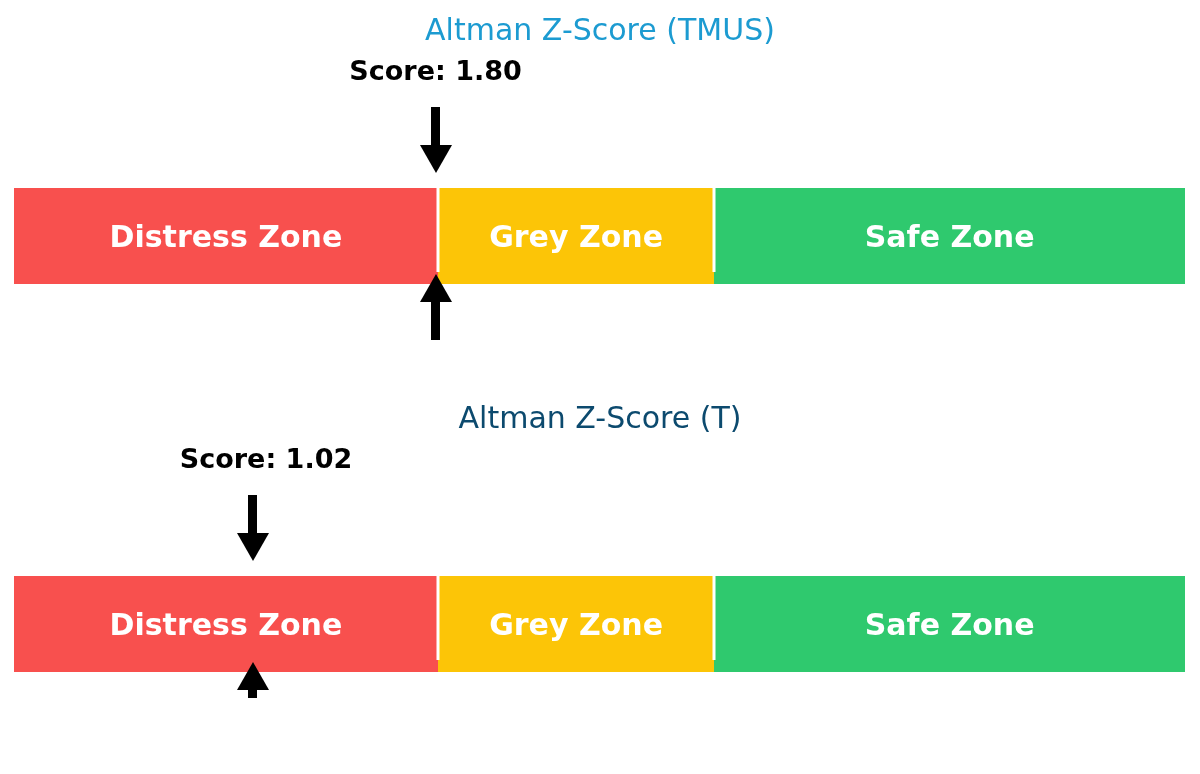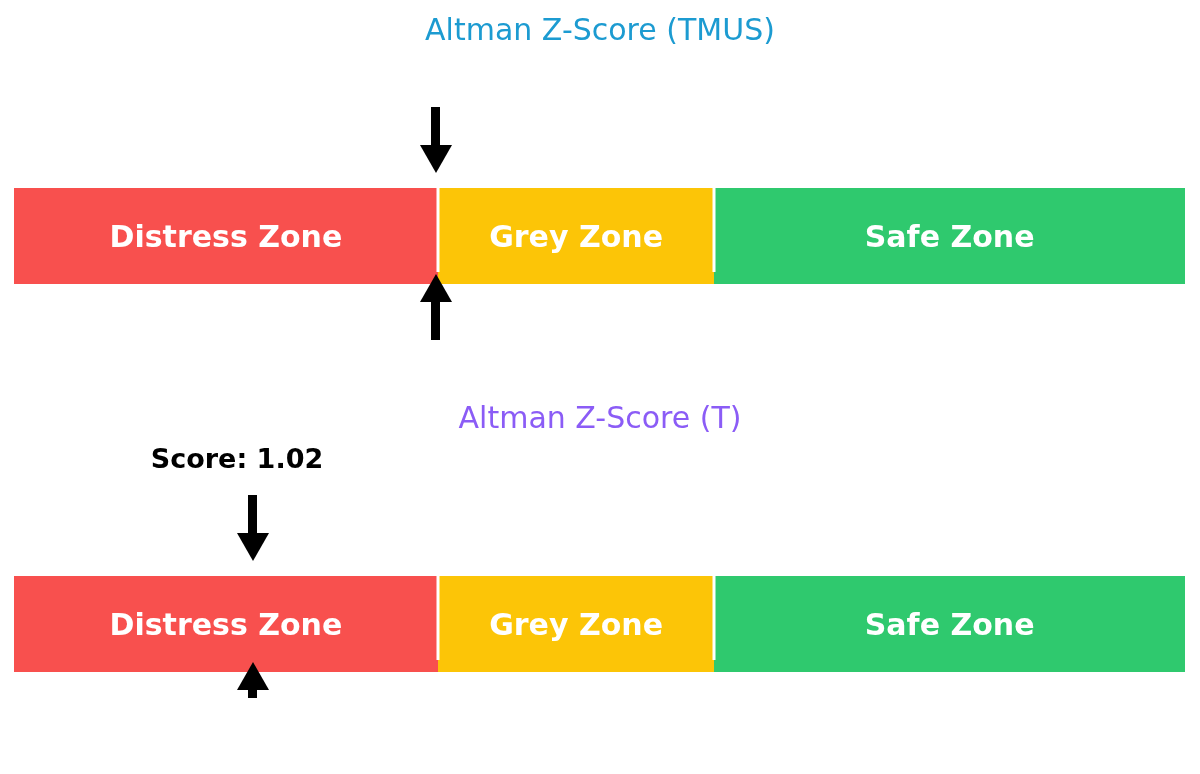--- a/index.html
+++ b/index.html
@@ -96,20 +96,21 @@
     transform: translateX(-50%);
   }
 </style>
 </head>
 <body>
 
 <div class="canvas">
 
   <section class="chart" id="chart-0">
     <div class="chart-title" style="color: rgb(28, 155, 209);">Altman Z-Score (TMUS)</div>
+    <div class="score-label score-anchored" style="left: 435.56px;">Score: 1.80</div>
     <div class="arrow down score-anchored" style="left: 435.56px;">
       <div class="arrow-shaft"></div>
       <div class="arrow-head-down"></div>
     </div>
     <div class="zone-bar">
         <div class="zone-seg" style="left: 0%; width: 36.2%; background: rgb(248, 80, 78);">
           <span>Distress Zone</span>
         </div>
         <div class="zone-seg" style="left: 36.2%; width: 23.6%; background: rgb(252, 197, 7);">
           <span>Grey Zone</span>
@@ -120,22 +121,22 @@
         </div>
         <div class="zone-sep" style="left: 59.8%;"></div>
       </div>
     <div class="arrow up score-anchored" style="left: 435.56px;">
       <div class="arrow-head-up"></div>
       <div class="arrow-shaft"></div>
     </div>
   </section>
 
   <section class="chart" id="chart-1">
-    <div class="chart-title" style="color: #8b5cf6;">Altman Z-Score (T)</div>
-    <div class="score-label score-anchored" style="left: 237px;">Score: 1.02</div>
+    <div class="chart-title" style="color: #0c4a6e;">Altman Z-Score (T)</div>
+    <div class="score-label score-anchored" style="left: 266px;">Score: 1.02</div>
     <div class="arrow down score-anchored" style="left: 252.884px;">
       <div class="arrow-shaft"></div>
       <div class="arrow-head-down"></div>
     </div>
     <div class="zone-bar">
         <div class="zone-seg" style="left: 0%; width: 36.2%; background: rgb(248, 80, 78);">
           <span>Distress Zone</span>
         </div>
         <div class="zone-seg" style="left: 36.2%; width: 23.6%; background: rgb(252, 197, 7);">
           <span>Grey Zone</span>

